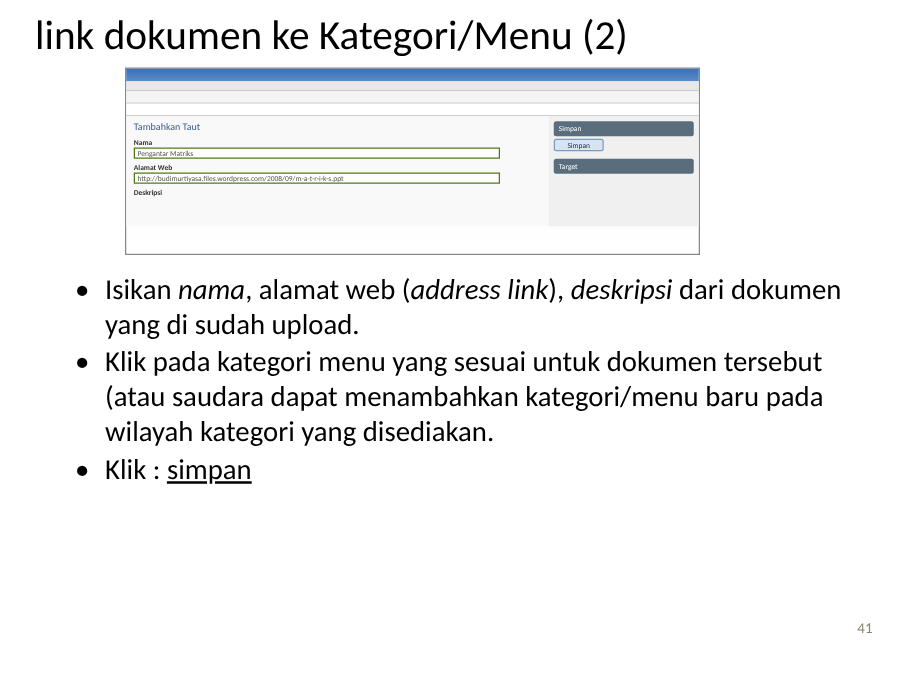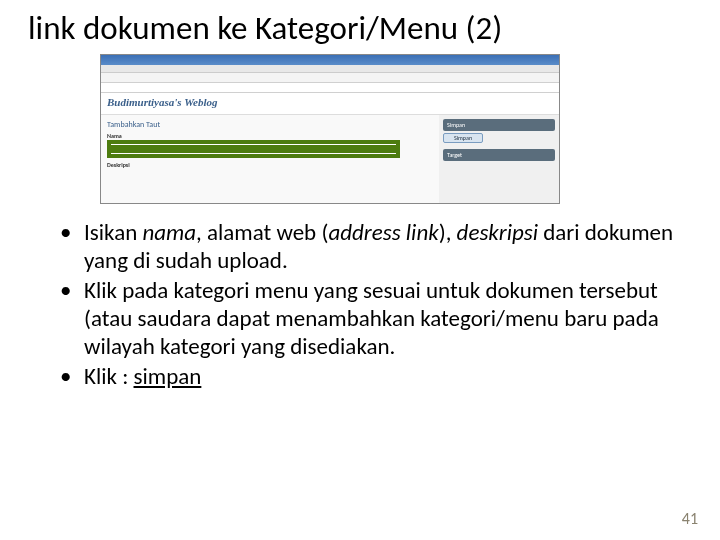--- a/index.html
+++ b/index.html
@@ -92,21 +92,21 @@
   .ss-field-label {
     font-size: 6px;
     color: #333;
     font-weight: bold;
     margin-top: 3px;
   }
   .ss-field-input {
     width: 90%;
     height: 9px;
     background: #fff;
-    border: 4px solid #4d7c0f;
+    border: 1px solid #4d7c0f;
     font-size: 6px;
     padding: 0 2px;
     color: #555;
     overflow: hidden;
     white-space: nowrap;
   }
   .ss-sidebar-box {
     background: #5a6d7c;
     color: #fff;
     padding: 2px 4px;
@@ -153,44 +153,42 @@
     left: 0;
     width: 100%;
     display: flex;
     justify-content: center;
     font-size: 11px;
     color: #8a8370;
   }
   .pagenum {
     position: absolute;
     right: 22px;
-    bottom: 12px;
-    font-size: 16px;
+    bottom: 30px;
+    font-size: 12px;
     color: #8a8370;
   }
 </style>
 </head>
 <body>
 
 <div class="slide">
   <div class="title">link dokumen ke Kategori/Menu (2)</div>
 
   <div class="screenshot">
     <div class="ss-titlebar"></div>
     <div class="ss-menubar"></div>
     <div class="ss-toolbar"></div>
     <div class="ss-addressbar"></div>
-    <div class="ss-header">
-      <div class="ss-weblog-title">Budimurtiyasa's Weblog</div>
-    </div>
     <div class="ss-body">
       <div class="ss-main">
         <div class="ss-tabhead">Tambahkan Taut</div>
         <div class="ss-field-label">Nama</div>
         <div class="ss-field-input">Pengantar Matriks</div>
+        <div class="ss-field-label">Alamat Web</div>
         <div class="ss-field-input">http://budimurtiyasa.files.wordpress.com/2008/09/m-a-t-r-i-k-s.ppt</div>
         <div class="ss-field-label">Deskripsi</div>
       </div>
       <div class="ss-side">
         <div class="ss-sidebar-box">Simpan</div>
         <div class="ss-simpan">Simpan</div>
         <div class="ss-sidebar-box" style="margin-top:6px">Target</div>
       </div>
     </div>
   </div>

